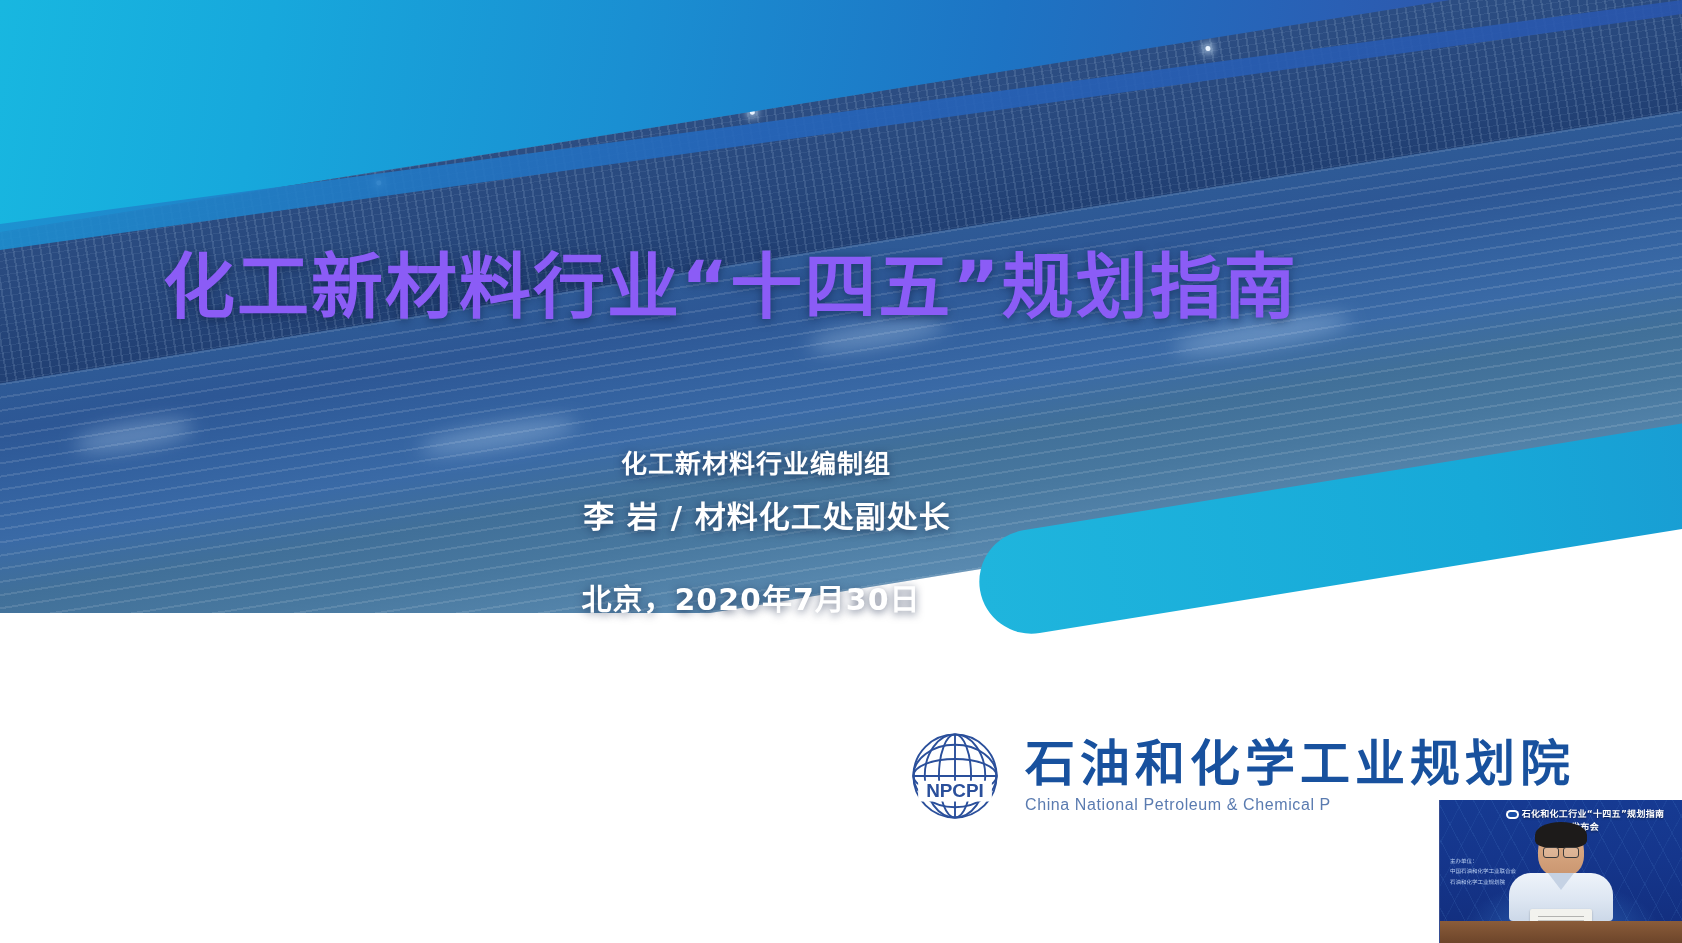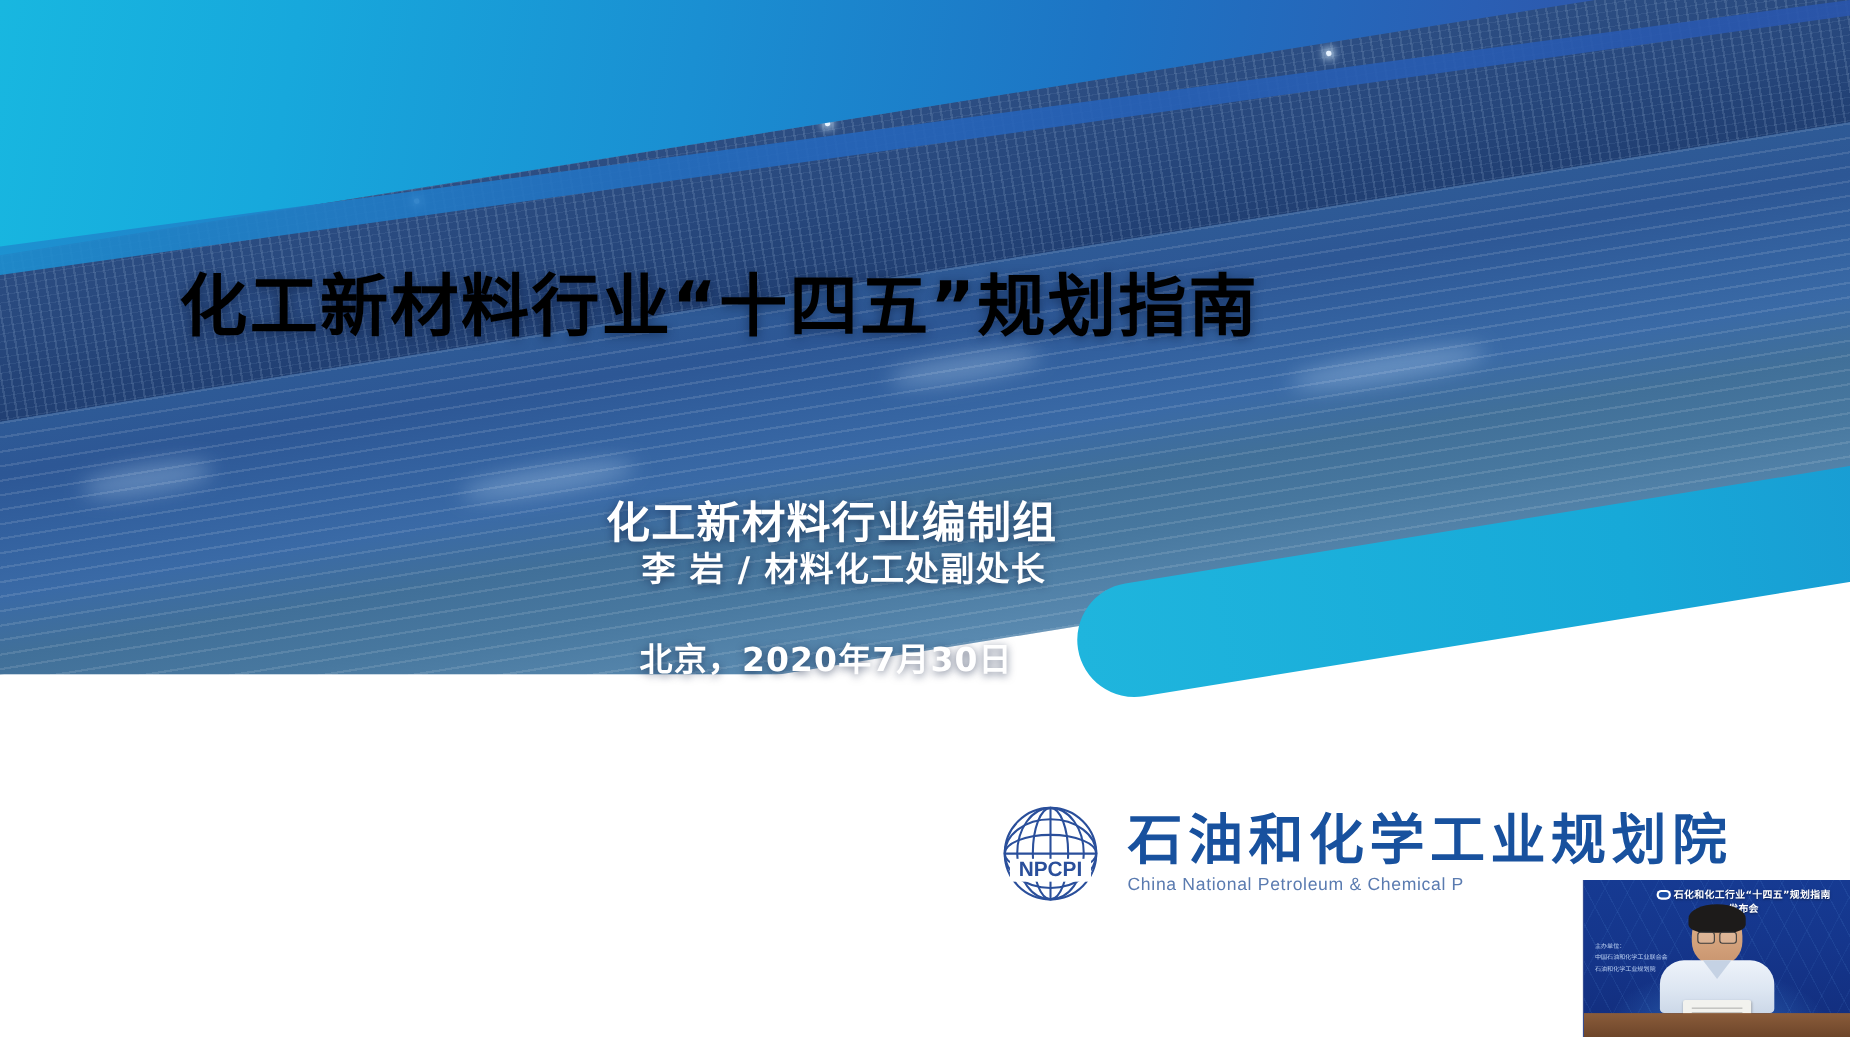--- a/index.html
+++ b/index.html
@@ -145,33 +145,33 @@
   .white-bottom{
     position:absolute;left:0;right:0;bottom:0;height:330px;
     background:#ffffff;
     clip-path:polygon(0 0, 0 100%, 100% 100%, 100% -100px);
   }
 
   
   .title{
     position:absolute;
     left:163px; top:228px;
-    font-size:62px;
+    font-size:72px;
     font-weight:bold;
-    color:#000000;
+    color:#8b5cf6;
     letter-spacing:2px;
     white-space:nowrap;
     text-shadow:0 2px 10px rgba(10,25,60,.55);
     font-family:"DejaVu Sans","Liberation Sans",sans-serif;
   }
   .sub-org{
     position:absolute;
     left:0; right:0; top:443px;
     text-align:center;
-    font-size:40px;
+    font-size:26px;
     font-weight:bold;
     color:#ffffff;
     letter-spacing:1px;
     text-shadow:0 2px 8px rgba(10,25,60,.6);
     font-family:"DejaVu Sans","Liberation Sans",sans-serif;
   }
   .sub-org .inner{display:inline-block;transform:translateX(-85px);}
   .sub-person{
     position:absolute;
     left:0; right:0; top:492px;

